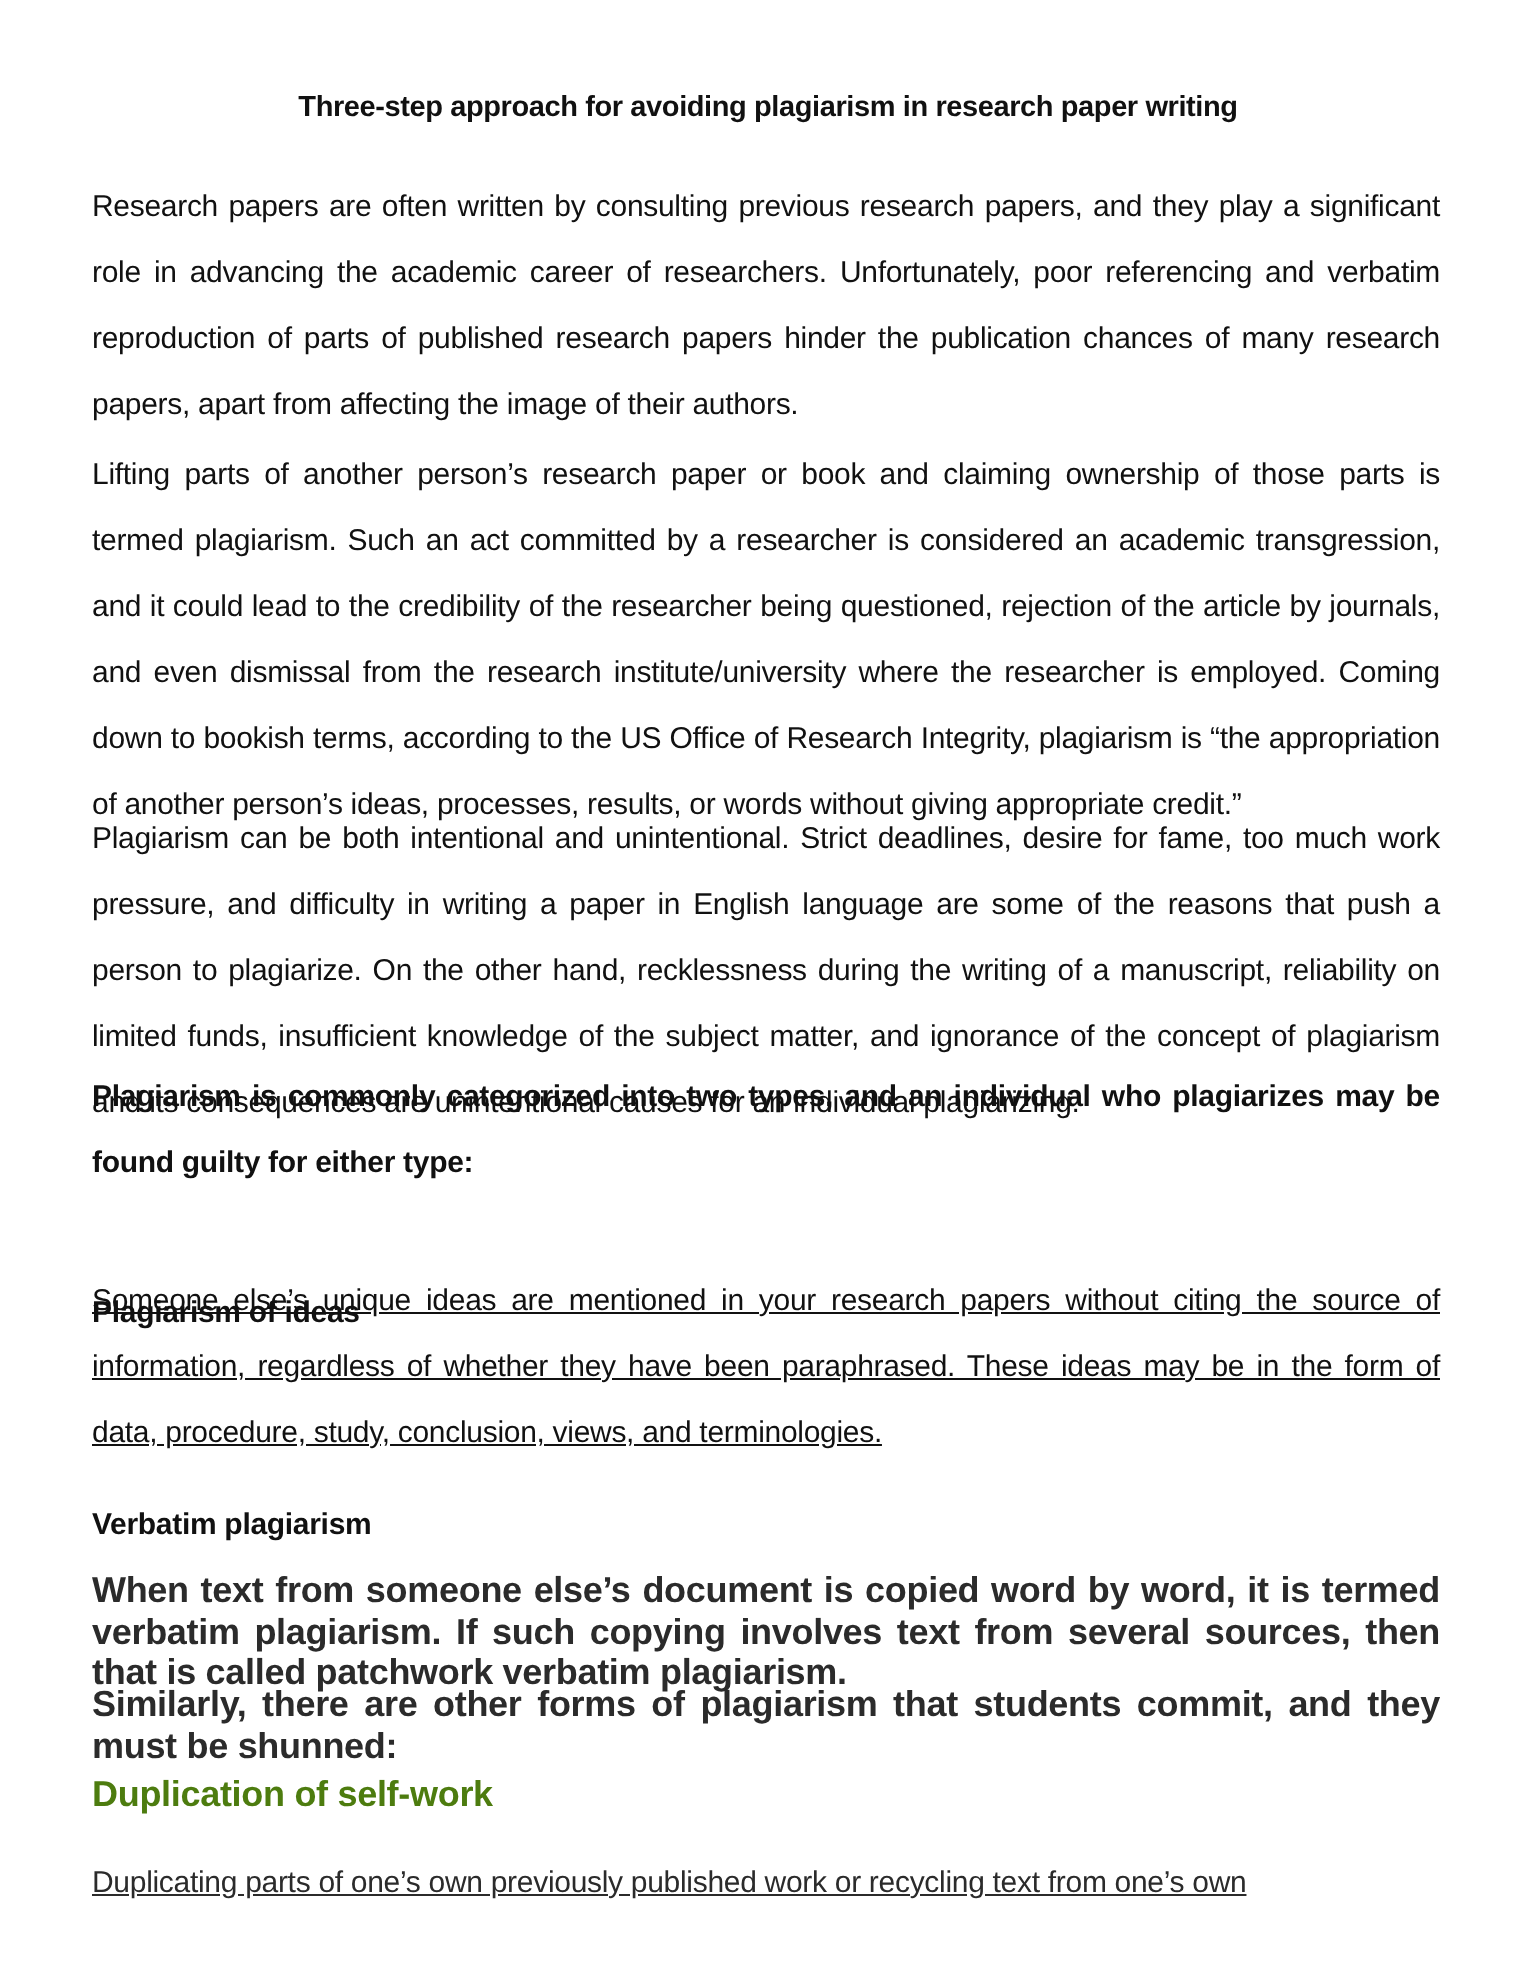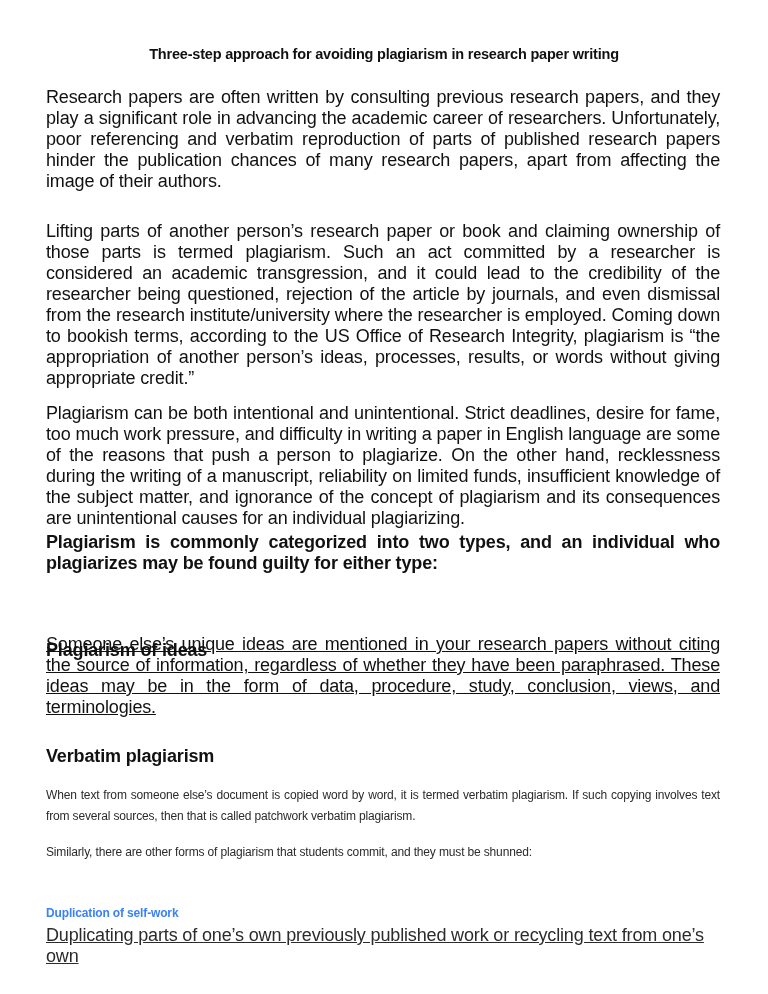--- a/index.html
+++ b/index.html
@@ -1,23 +1,23 @@
 <!DOCTYPE html>
 <html><head>
 <meta charset="utf-8">
 <style>
   html, body { margin: 0; padding: 0; background: #ffffff; }
   body { width: 768px; height: 994px; overflow: hidden; position: relative;
          font-family: "Liberation Sans", sans-serif; color: #111111; }
   .title { position: absolute; left: 0; width: 768px; top: 46px; text-align: center;
            font-weight: bold; font-size: 14.5px; letter-spacing: -0.2px; margin: 0; }
-  .para { position: absolute; left: 46px; width: 674px; font-size: 18px; line-height: 21px;
+  .para { position: absolute; left: 46px; width: 674px; font-size: 15px; line-height: 33px;
           text-align: justify; margin: 0; letter-spacing: -0.15px; }
   .bold { font-weight: bold; }
-  .tight { line-height: 20.5px; color: #2b2b2b; font-size: 12px; }
+  .tight { line-height: 20.5px; color: #2b2b2b; font-size: 18px; font-weight: bold; }
   .gray { color: #2b2b2b; }
 </style>
 </head>
 <body>
 
 <h1 class="title">Three-step approach for avoiding plagiarism in research paper writing</h1>
 
 <p class="para" style="top:87px;">Research papers are often written by consulting previous research papers, and they play a significant role in advancing the academic career of researchers. Unfortunately, poor referencing and verbatim reproduction of parts of published research papers hinder the publication chances of many research papers, apart from affecting the image of their authors.</p>
 
 <p class="para" style="top:221px;">Lifting parts of another person’s research paper or book and claiming ownership of those parts is termed plagiarism. Such an act committed by a researcher is considered an academic transgression, and it could lead to the credibility of the researcher being questioned, rejection of the article by journals, and even dismissal from the research institute/university where the researcher is employed. Coming down to bookish terms, according to the US Office of Research Integrity, plagiarism is “the appropriation of another person’s ideas, processes, results, or words without giving appropriate credit.”</p>
@@ -29,15 +29,15 @@
 <h2 class="para bold" style="top:640px;">Plagiarism of ideas</h2>
 
 <p class="para" style="top:634px;text-decoration:underline;">Someone else’s unique ideas are mentioned in your research papers without citing the source of information, regardless of whether they have been paraphrased. These ideas may be in the form of data, procedure, study, conclusion, views, and terminologies.</p>
 
 <h2 class="para bold" style="top:746px;">Verbatim plagiarism</h2>
 
 <p class="para tight" style="top:785px;">When text from someone else’s document is copied word by word, it is termed verbatim plagiarism. If such copying involves text from several sources, then that is called patchwork verbatim plagiarism.</p>
 
 <p class="para tight" style="top:842px;">Similarly, there are other forms of plagiarism that students commit, and they must be shunned:</p>
 
-<h2 class="para bold tight" style="top:887px; color:#3b82f6;margin-top:16px;">Duplication of self-work</h2>
+<h2 class="para bold tight" style="top:887px; color:#4d7c0f;">Duplication of self-work</h2>
 
 <p class="para gray" style="top:925px; text-align:left;text-decoration:underline;">Duplicating parts of one’s own previously published work or recycling text from one’s own</p>
 
 </body></html>

